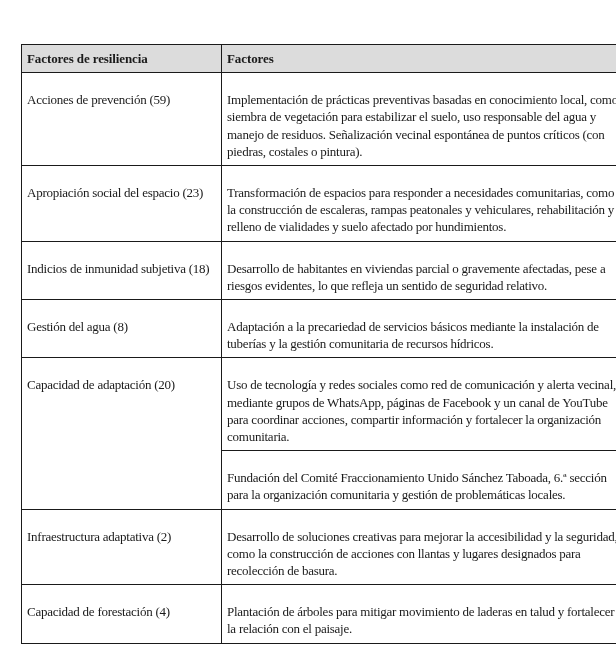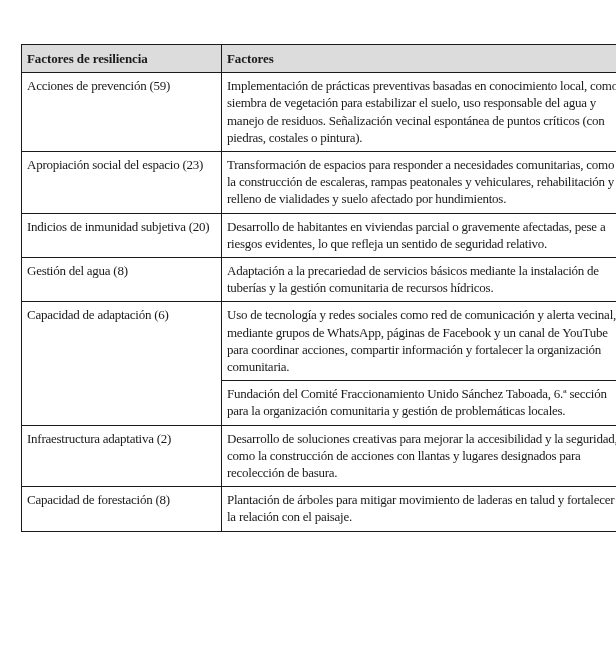--- a/index.html
+++ b/index.html
@@ -7,21 +7,21 @@
          font-family: "DejaVu Serif", "Liberation Serif", serif; color: #1a1a1a; }
   table.resilience {
     position: absolute; left: 21px; top: 44px; width: 606px;
     border-collapse: collapse; table-layout: fixed;
     font-size: 13px; line-height: 17.2px; letter-spacing: -0.25px; font-family: Liberation Serif, serif;
   }
   table.resilience col.c1 { width: 200px; }
   table.resilience col.c2 { width: 406px; }
   table.resilience th, table.resilience td {
     border: 1px solid #1a1a1a; vertical-align: top; text-align: left;
-    padding: 4px 5px 5px 5px;
+    padding: 18px 5px 5px 5px;
   }
   table.resilience th {
     background: #dcdcdc; font-weight: bold; padding: 5px 5px 5px 5px;
     font-size: 13px; letter-spacing: -0.1px;
   }
   td.factor { font-weight: normal; }
   td.action { padding-right: 6px; }
 </style>
 </head>
 <body>
@@ -40,36 +40,36 @@
   <tbody>
     <tr>
       <td class="factor">Acciones de prevención (59)</td>
       <td class="action">Implementación de prácticas preventivas basadas en conocimiento local, como siembra de vegetación para estabilizar el suelo, uso responsable del agua y manejo de residuos. Señalización vecinal espontánea de puntos críticos (con piedras, costales o pintura).</td>
     </tr>
     <tr>
       <td class="factor">Apropiación social del espacio (23)</td>
       <td class="action">Transformación de espacios para responder a necesidades comunitarias, como la construcción de escaleras, rampas peatonales y vehiculares, rehabilitación y relleno de vialidades y suelo afectado por hundimientos.</td>
     </tr>
     <tr>
-      <td class="factor">Indicios de inmunidad subjetiva (20)</td>
+      <td class="factor">Indicios de inmunidad subjetiva (18)</td>
       <td class="action">Desarrollo de habitantes en viviendas parcial o gravemente afectadas, pese a riesgos evidentes, lo que refleja un sentido de seguridad relativo.</td>
     </tr>
     <tr>
       <td class="factor">Gestión del agua (8)</td>
       <td class="action">Adaptación a la precariedad de servicios básicos mediante la instalación de tuberías y la gestión comunitaria de recursos hídricos.</td>
     </tr>
     <tr>
-      <td class="factor" rowspan="2">Capacidad de adaptación (6)</td>
+      <td class="factor" rowspan="2">Capacidad de adaptación (20)</td>
       <td class="action">Uso de tecnología y redes sociales como red de comunicación y alerta vecinal, mediante grupos de WhatsApp, páginas de Facebook y un canal de YouTube para coordinar acciones, compartir información y fortalecer la organización comunitaria.</td>
     </tr>
     <tr>
       <td class="action">Fundación del Comité Fraccionamiento Unido Sánchez Taboada, 6.ª sección para la organización comunitaria y gestión de problemáticas locales.</td>
     </tr>
     <tr>
       <td class="factor">Infraestructura adaptativa (2)</td>
       <td class="action">Desarrollo de soluciones creativas para mejorar la accesibilidad y la seguridad, como la construcción de acciones con llantas y lugares designados para recolección de basura.</td>
     </tr>
     <tr>
-      <td class="factor">Capacidad de forestación (8)</td>
+      <td class="factor">Capacidad de forestación (4)</td>
       <td class="action">Plantación de árboles para mitigar movimiento de laderas en talud y fortalecer la relación con el paisaje.</td>
     </tr>
   </tbody>
 </table>
 
 </body></html>

